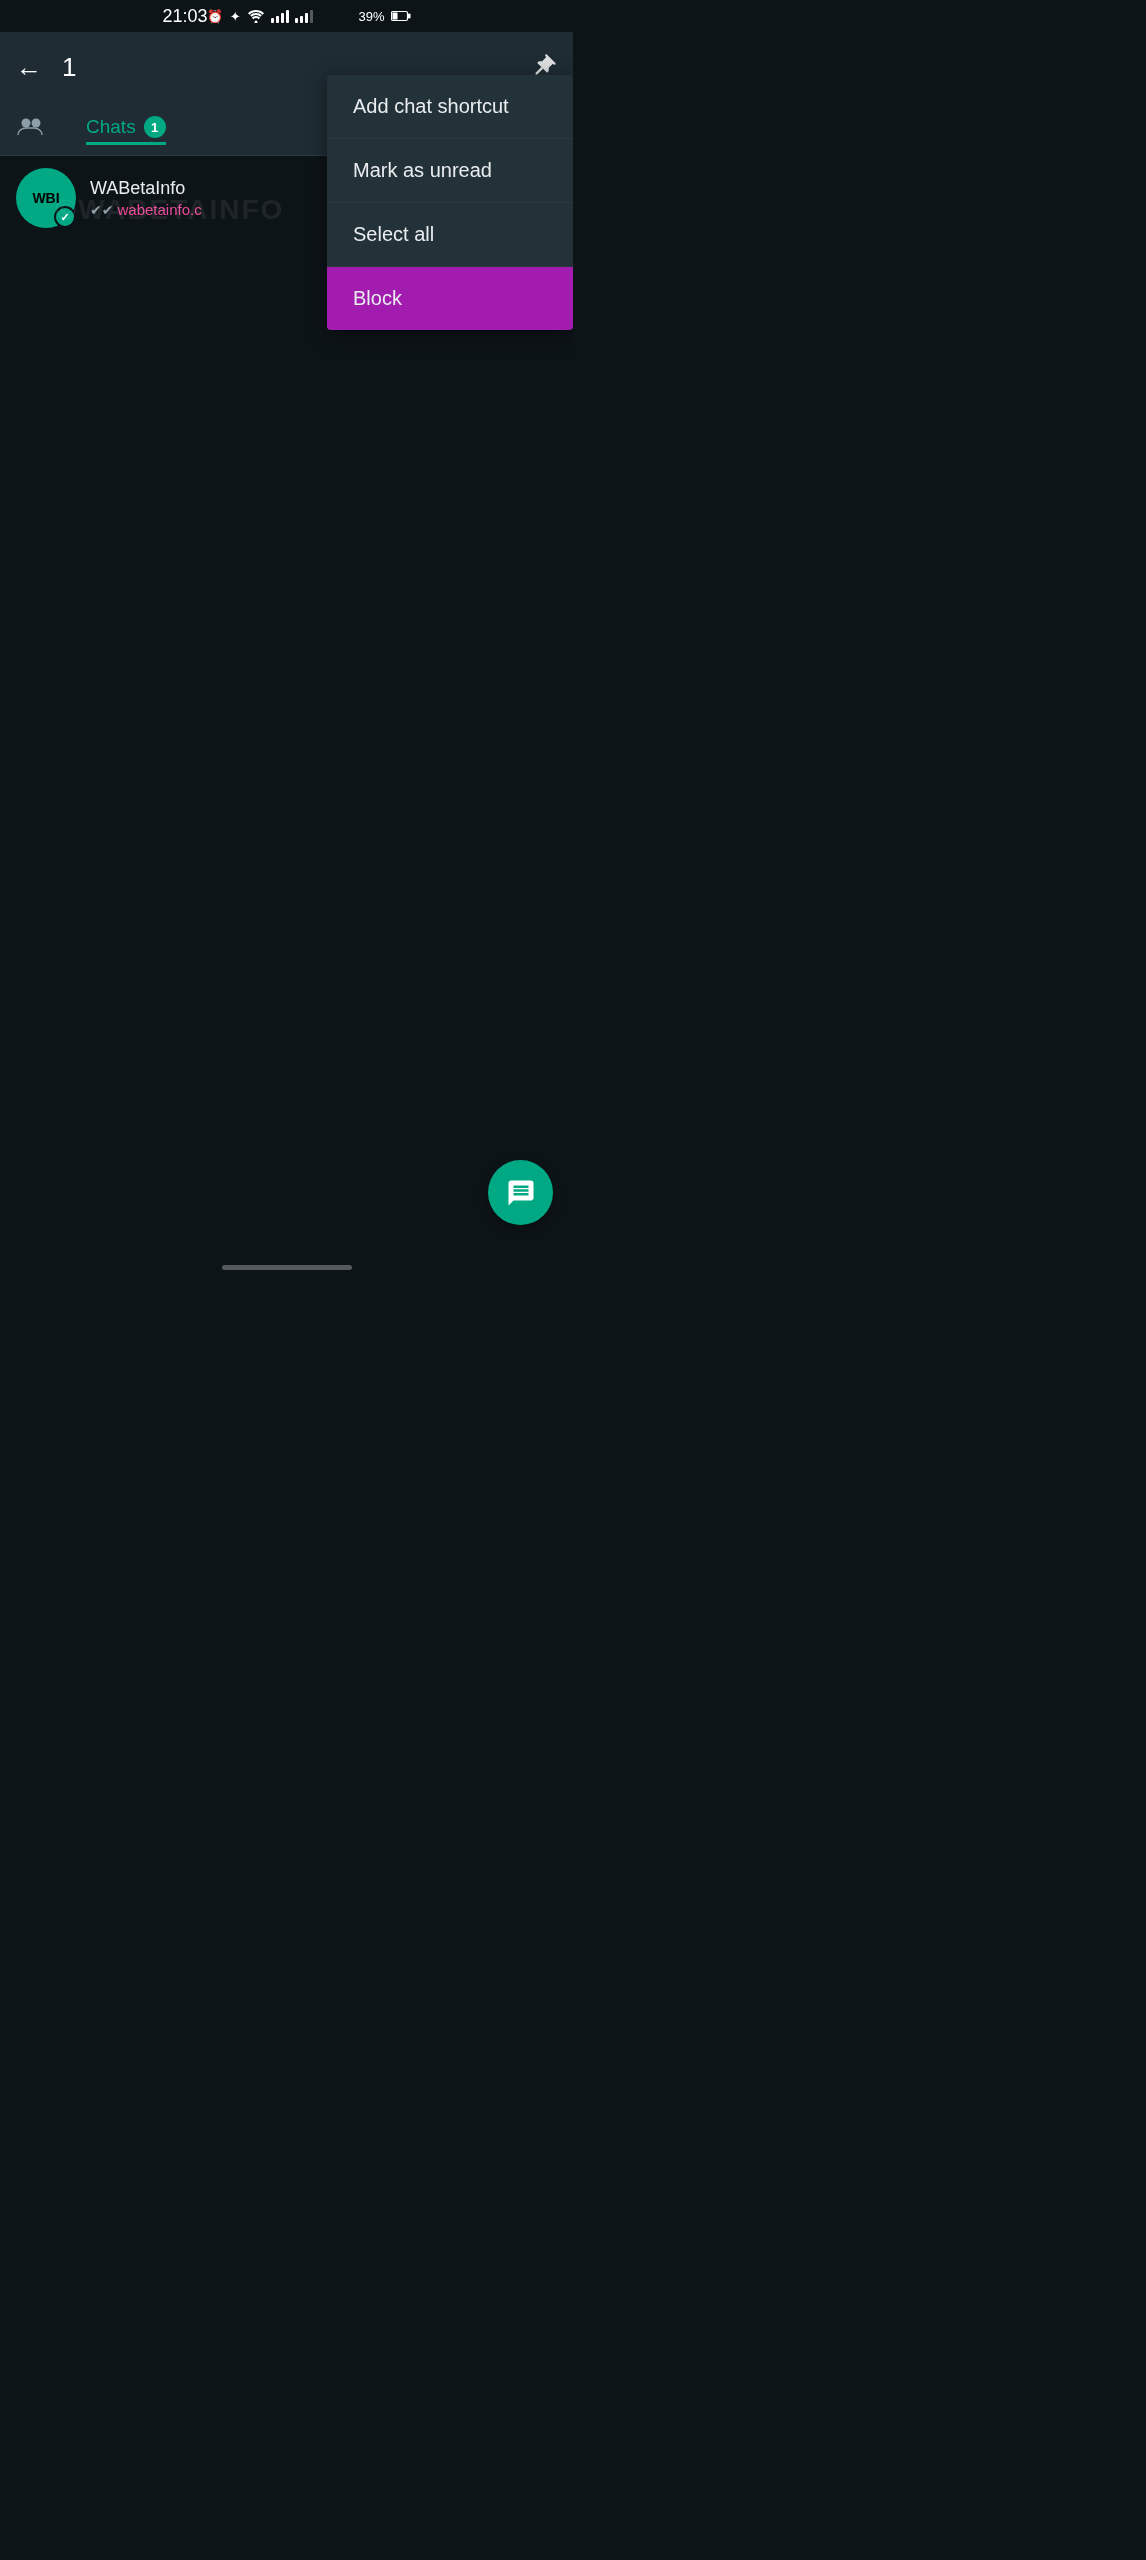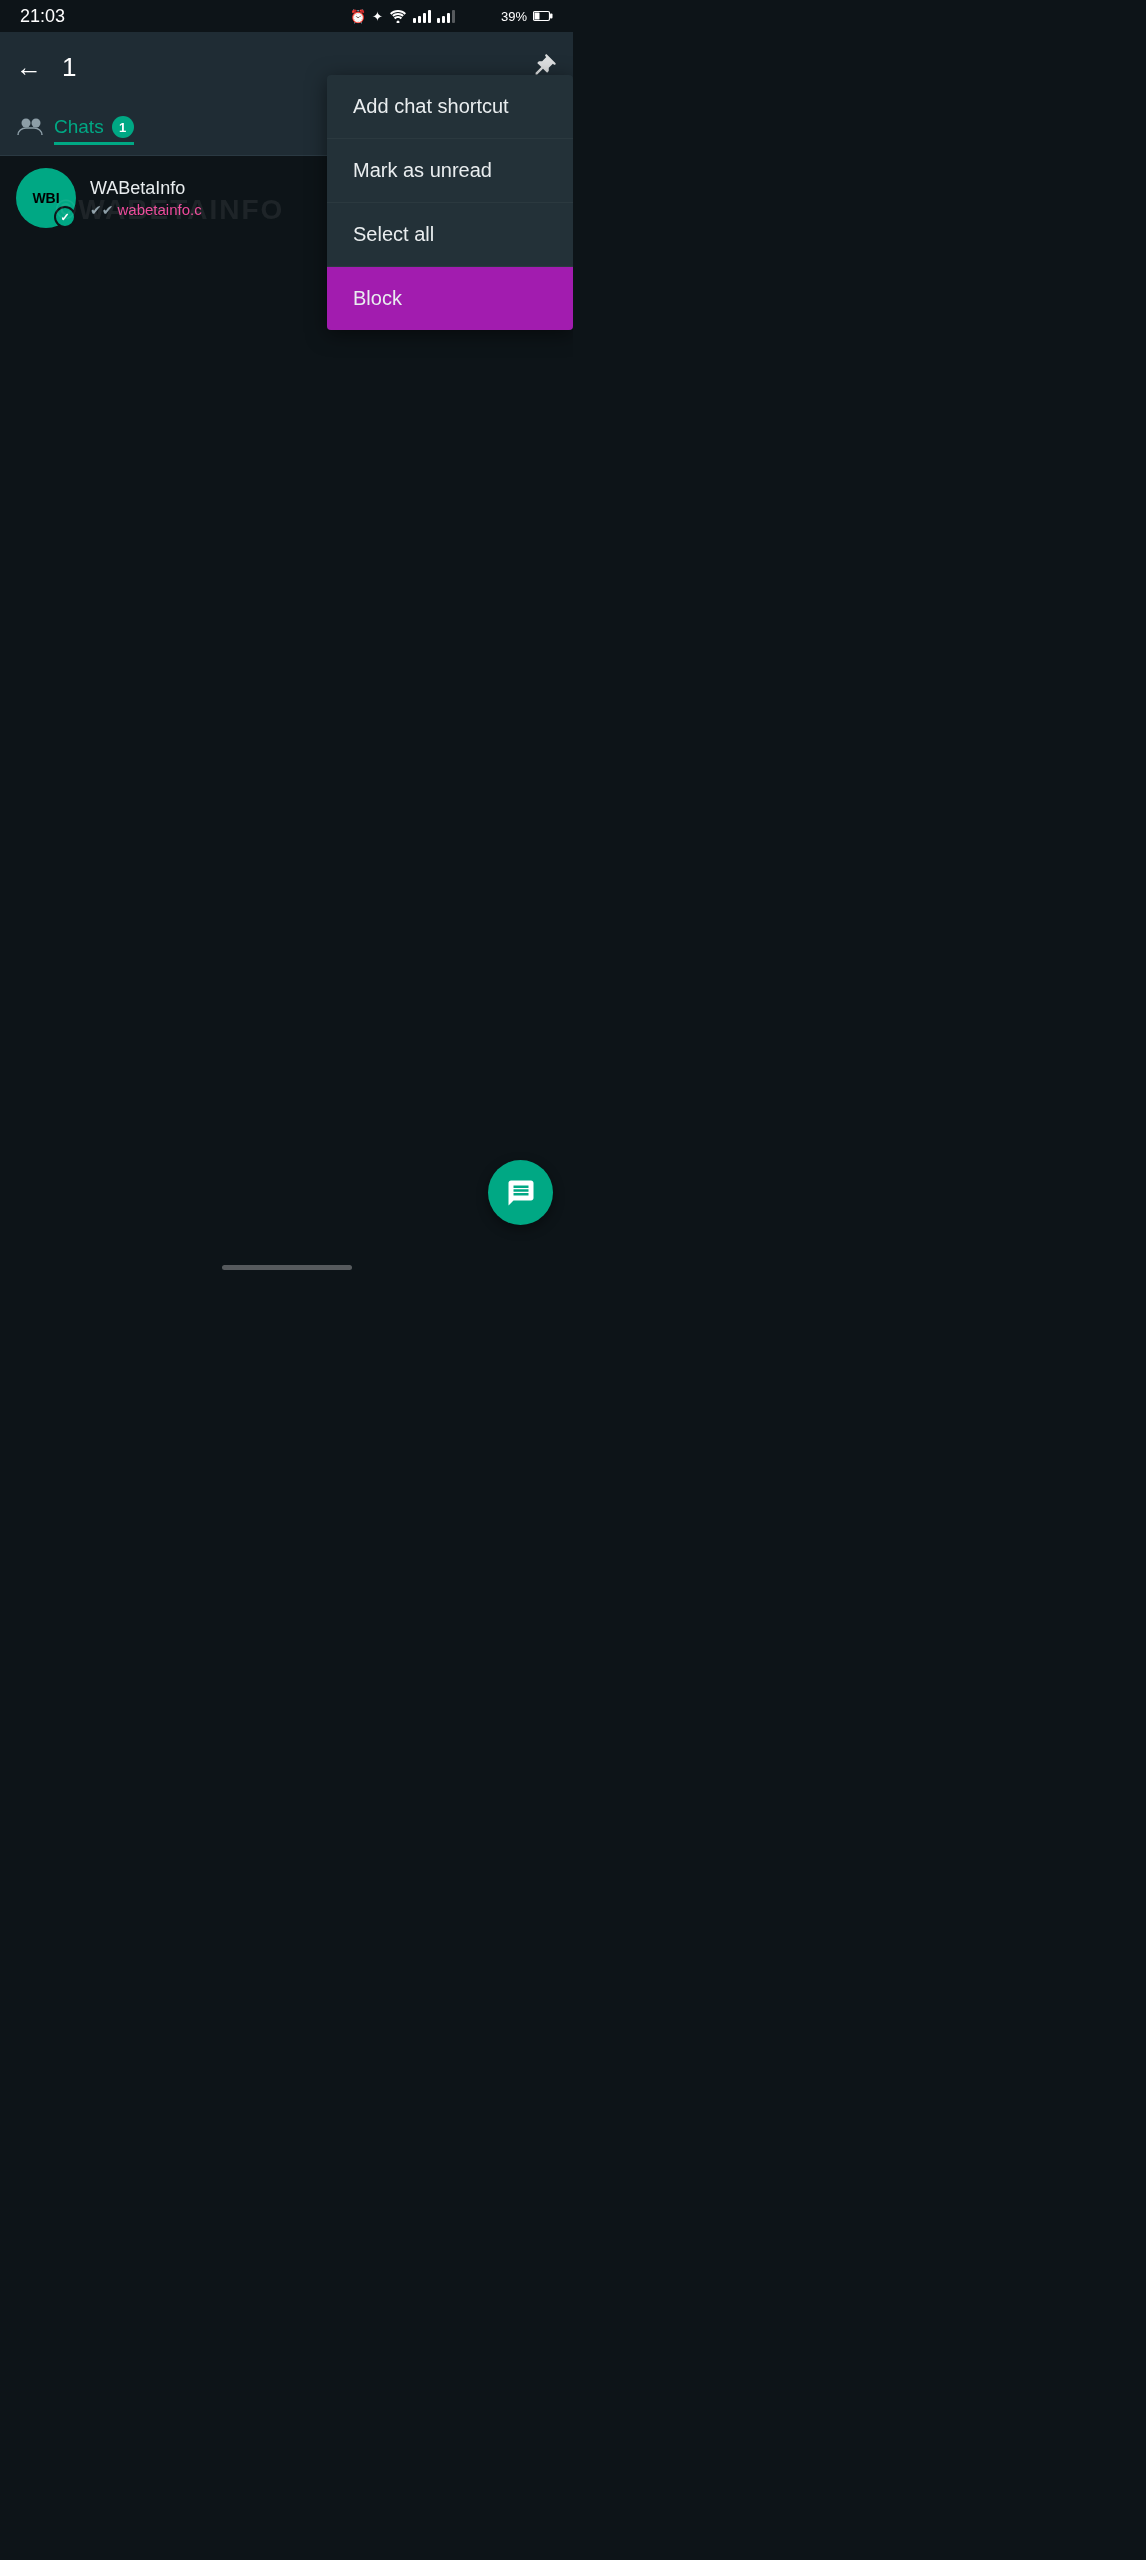--- a/index.html
+++ b/index.html
@@ -13,21 +13,21 @@
       position: relative;
       overflow: hidden;
     }
 
     
     .status-bar {
       height: 24px;
       background-color: #0d1418;
       display: flex;
       align-items: center;
-      justify-content: space-between;
+      justify-content: center;
       padding: 16px 20px;
     }
     .status-time {
       color: #ffffff;
       font-size: 18px;
       font-weight: 500;
     }
     .status-icons {
       display: flex;
       align-items: center;
@@ -76,20 +76,21 @@
       color: #8d9ea7;
       font-size: 22px;
     }
     .tab-chats {
       display: flex;
       align-items: center;
       gap: 8px;
       border-bottom: 3px solid #00a884;
       padding-bottom: 4px;
       padding-top: 4px;
+      margin-left: 32px;
     }
     .tab-chats-label {
       color: #00a884;
       font-size: 19px;
       font-weight: 500;
     }
     .badge {
       background-color: #00a884;
       color: #ffffff;
       border-radius: 50%;

